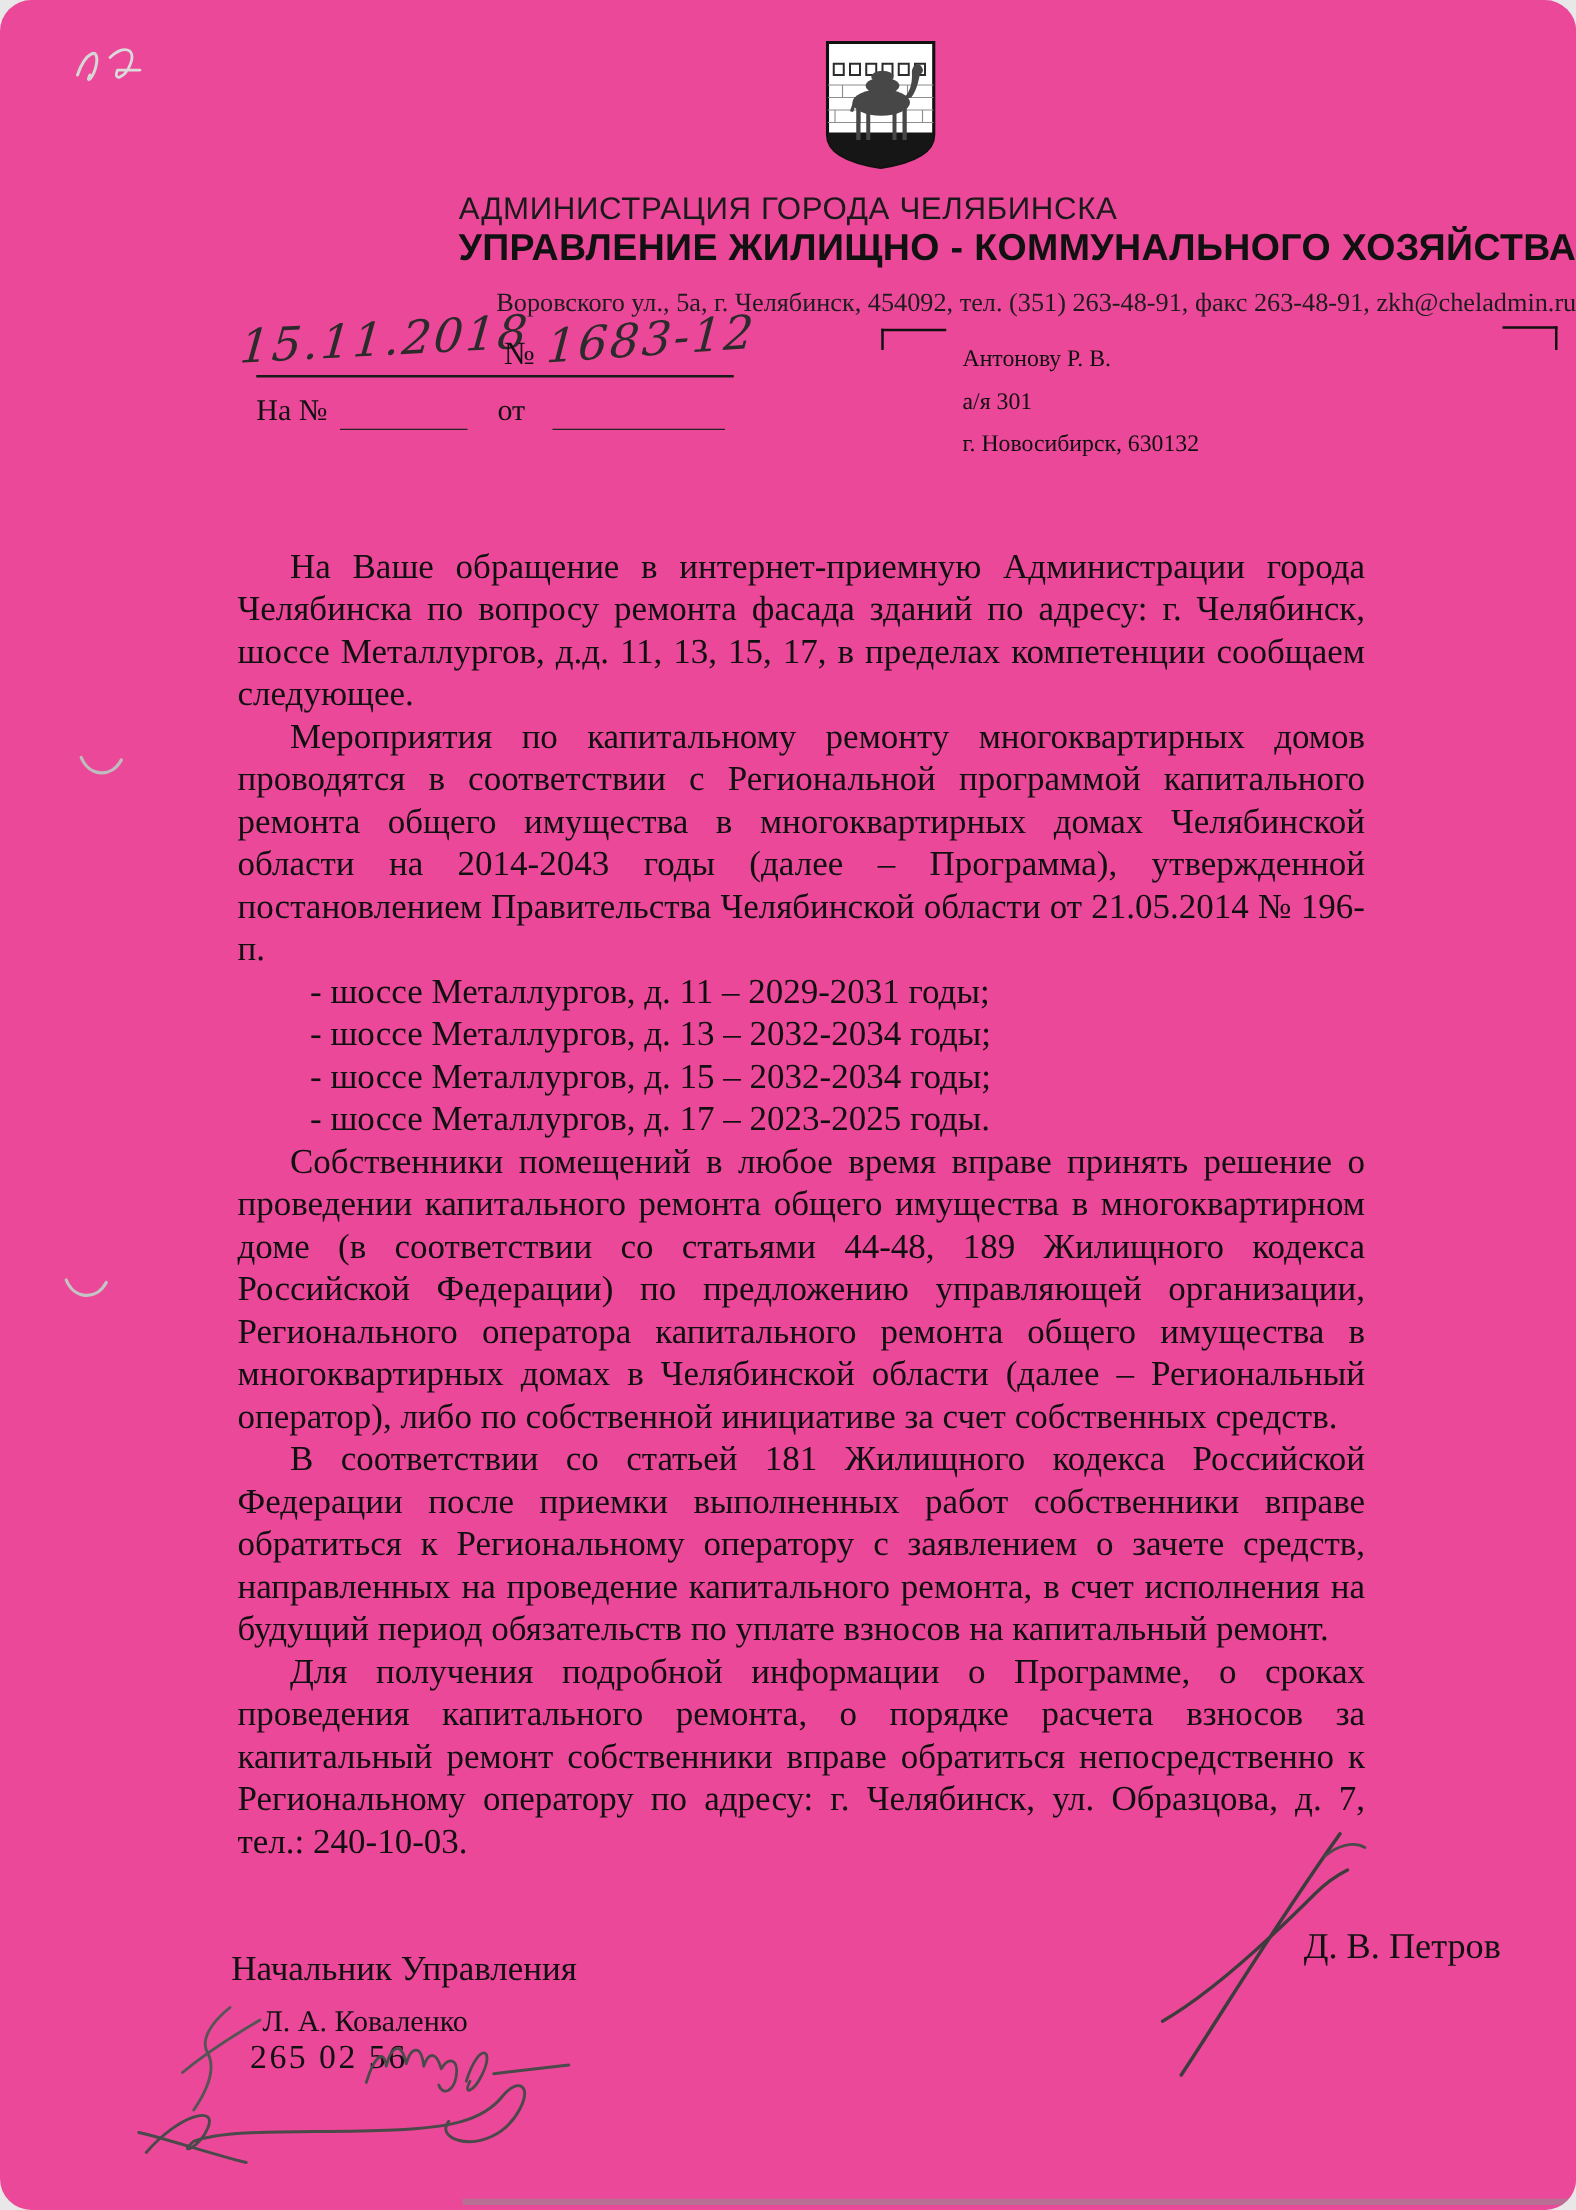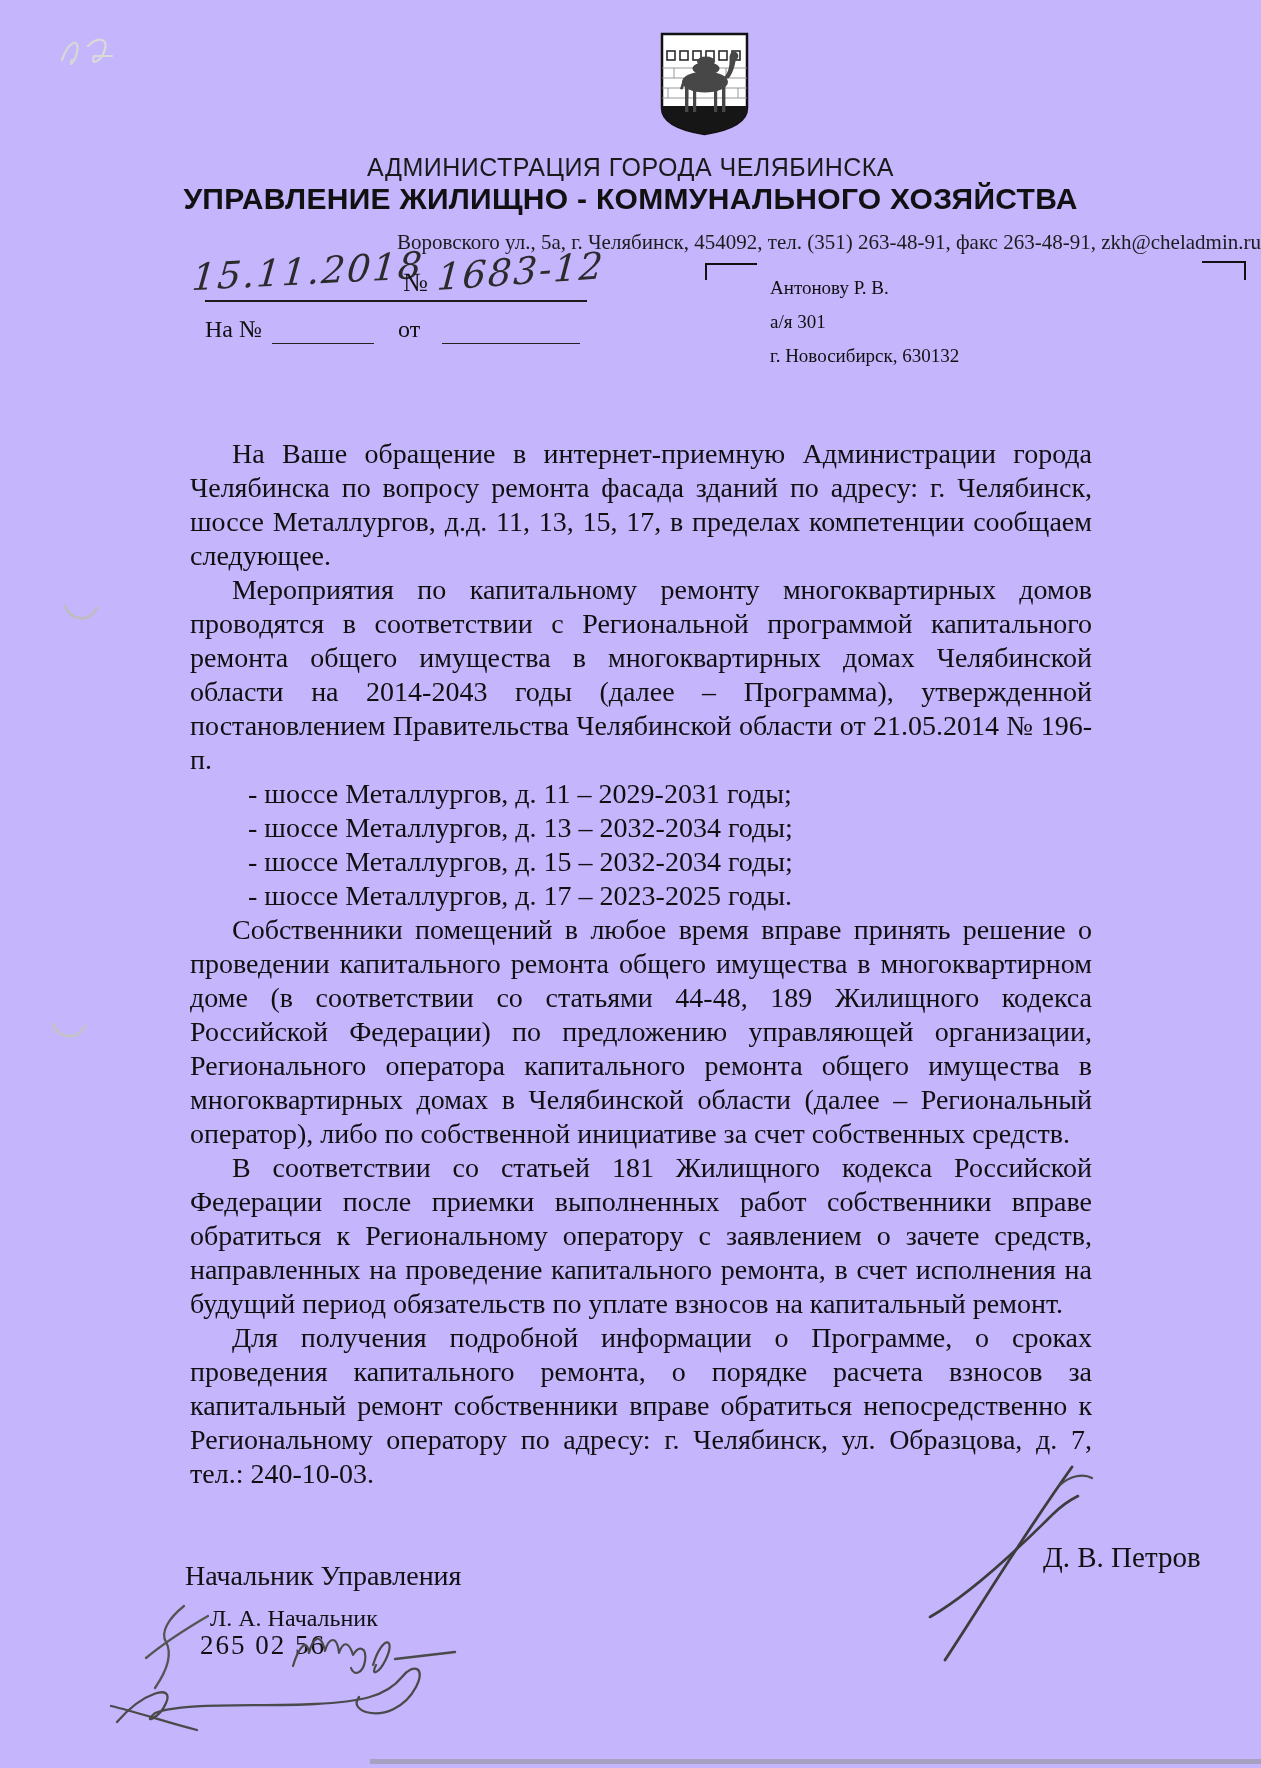--- a/index.html
+++ b/index.html
@@ -1,27 +1,27 @@
 <!DOCTYPE html>
 <html><head>
 <meta charset="utf-8">
 <style>
   html,body{margin:0;padding:0;background:#e8e8e8;}
   #page{
-    position:relative;width:1261px;height:1768px;background:#c4b5fd;
-    font-family:"Liberation Serif", serif;color:#111;overflow:hidden;
+    position:relative;width:1261px;height:1768px;background:#ec4899;
+    font-family:"Liberation Serif", serif;color:#111;overflow:hidden;border-radius:25px;
   }
   .abs{position:absolute;}
   
   .org-line{
     left:0;top:153px;width:1261px;text-align:center;
     font-family:"Liberation Sans", sans-serif;font-size:25px;letter-spacing:.5px;color:#1a1a1a;
   }
   .dept-line{
-    left:0;top:182px;width:1261px;text-align:center;
+    left:0;top:182px;width:1261px;text-align:right;
     font-family:"Liberation Sans", sans-serif;font-weight:bold;font-size:30px;letter-spacing:.3px;color:#111;
   }
   .contacts-line{
     left:0;top:230px;width:1261px;text-align:right;
     font-size:21px;color:#1c1c1c;
   }
   
   .hand{
     font-family:"DejaVu Serif", serif;font-style:italic;color:#2b2b2b;
   }
@@ -153,21 +153,21 @@
 
   <div class="abs post-title">Начальник Управления</div>
   <div class="abs sign-name">Д. В. Петров</div>
 
   <svg class="abs sig" style="left:920px;top:1455px;" width="230" height="215" viewBox="0 0 230 215">
     <path d="M25,205 C60,152 100,85 152,12" stroke="#3d3d3d" stroke-width="2.8"></path>
     <path d="M10,162 C45,142 86,106 132,60 C140,52 148,46 158,41" stroke="#3d3d3d" stroke-width="2.6"></path>
     <path d="M140,30 C150,21 163,18 172,23" stroke="#4a4a4a" stroke-width="2.2"></path>
   </svg>
 
-  <div class="abs exec-name">Л. А. Начальник</div>
+  <div class="abs exec-name">Л. А. Коваленко</div>
   <div class="abs exec-phone">265 02 56</div>
 
   <svg class="abs sig" style="left:138px;top:1598px;" width="78" height="98" viewBox="0 0 78 98">
     <path d="M46,8 C31,20 22,34 28,44 C34,55 30,71 17,90" stroke="#555" stroke-width="2.3"></path>
     <path d="M8,60 C26,45 46,32 70,18" stroke="#555" stroke-width="2.3"></path>
   </svg>
 
   <svg class="abs sig" style="left:285px;top:1620px;" width="182" height="72" viewBox="0 0 182 72">
     <path d="M8,46 C14,26 22,18 24,33 C28,17 36,12 40,31 C44,17 52,15 54,33 C58,21 64,21 68,35 C74,25 82,27 80,41 C78,53 69,57 66,48" stroke="#4a4a4a" stroke-width="2.2"></path>
     <path d="M88,45 C98,13 112,18 100,41 C94,53 85,57 91,45" stroke="#4a4a4a" stroke-width="2.2"></path>

